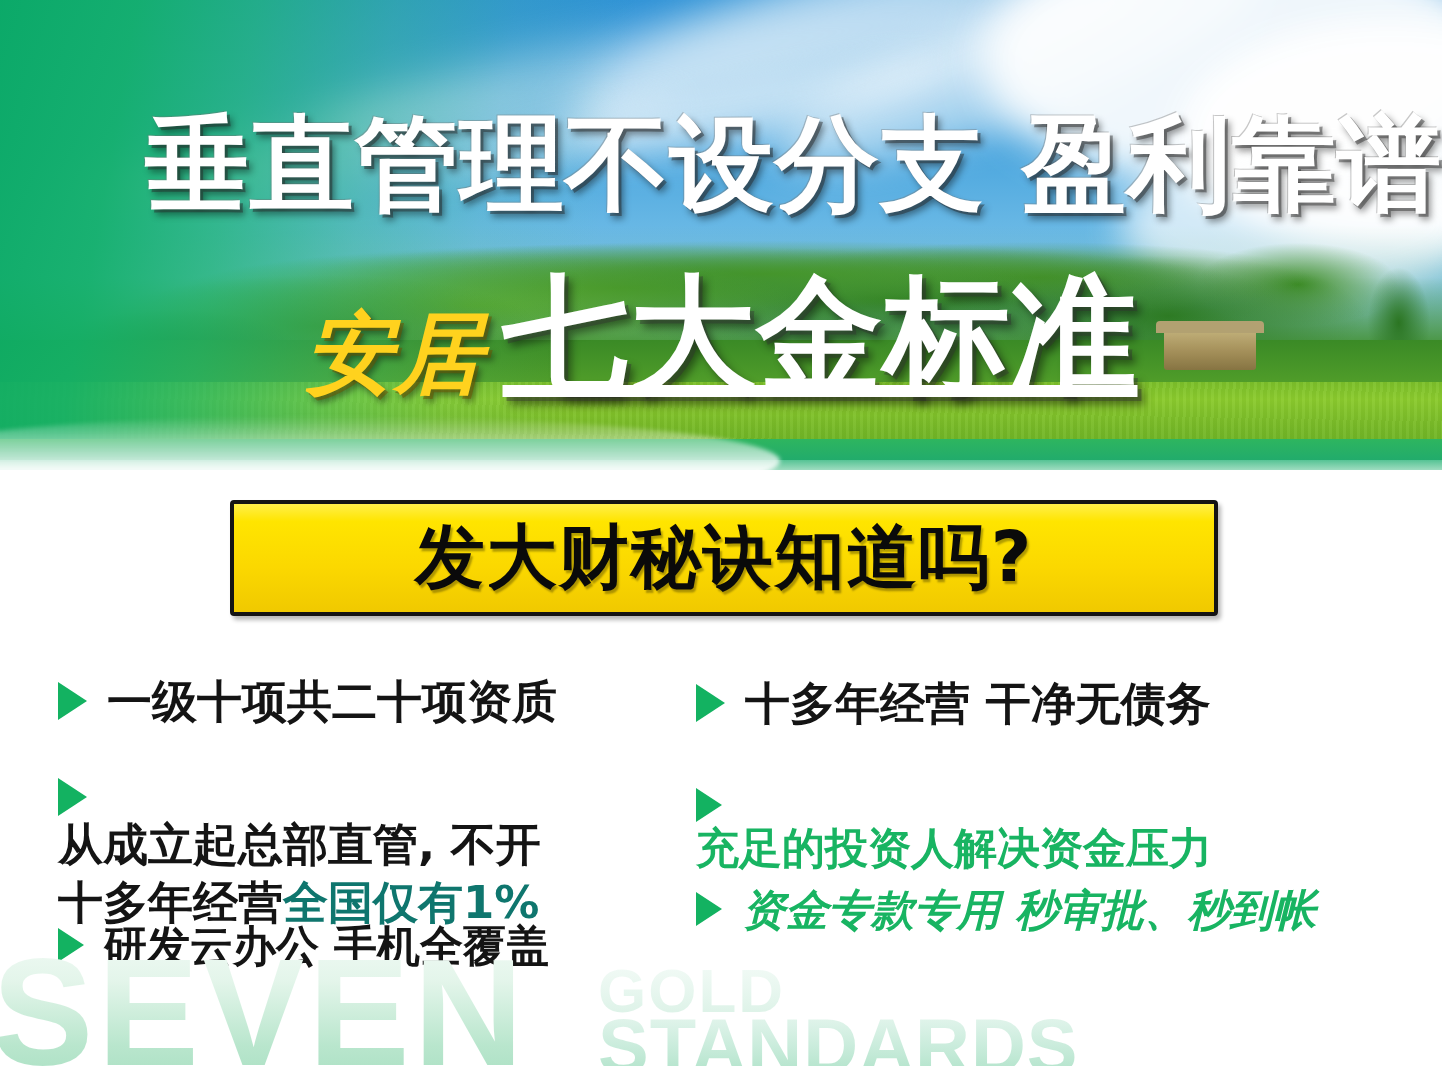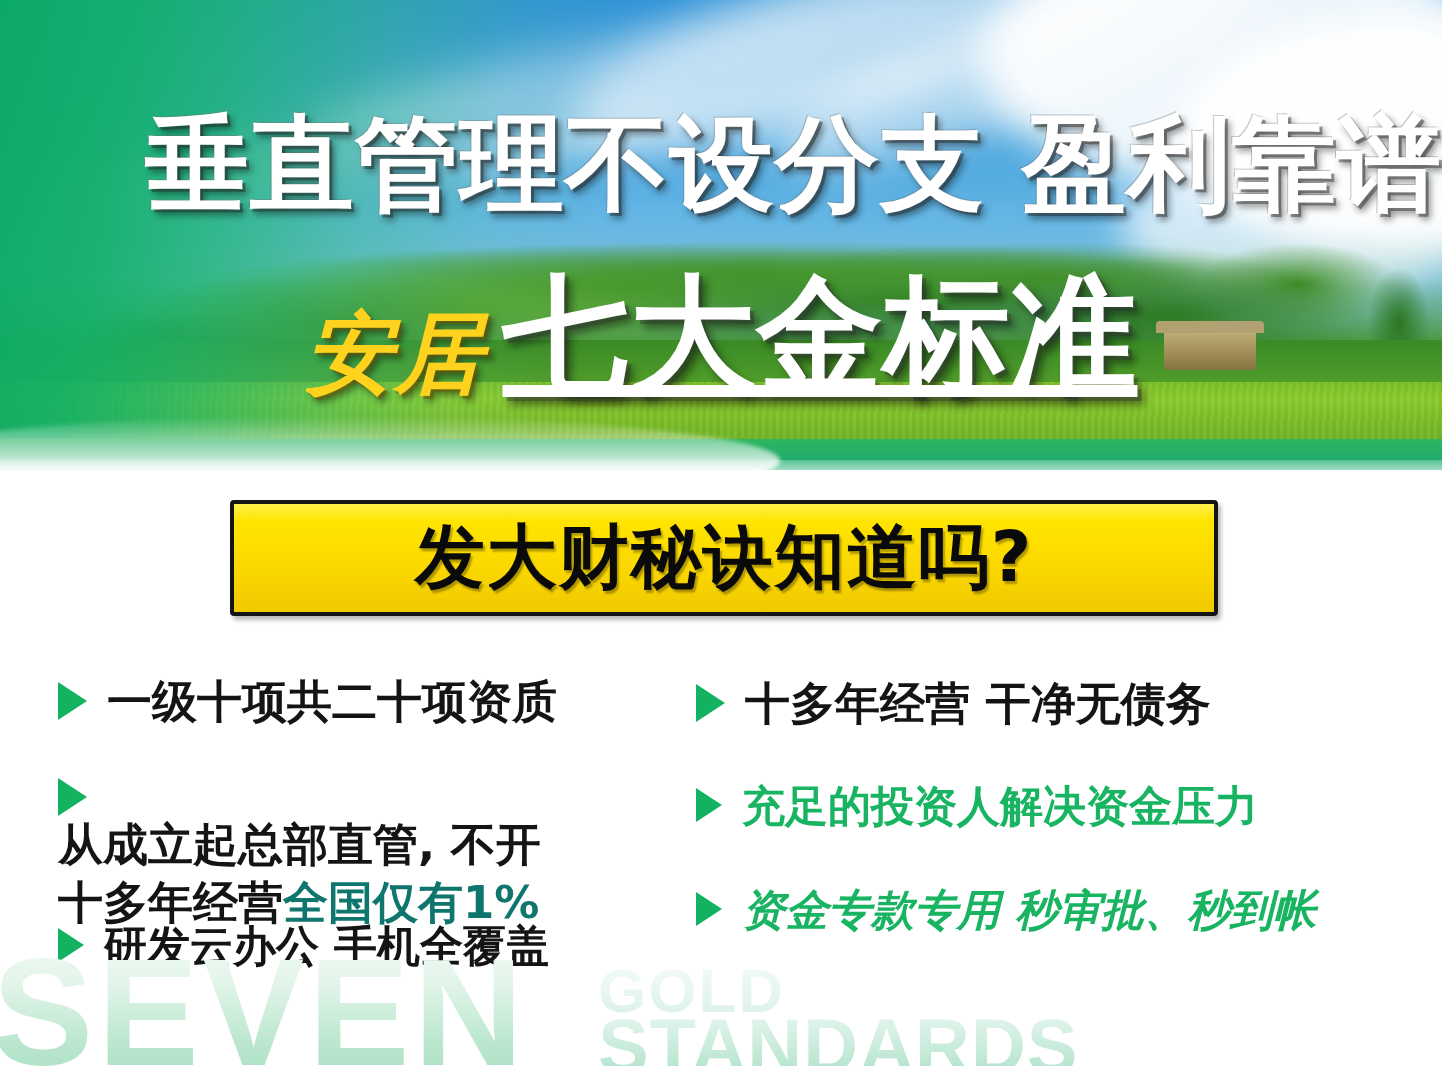--- a/index.html
+++ b/index.html
@@ -191,21 +191,21 @@
   .lb1 .tri { margin-top:8px; }
   .lb2 { position:absolute; left:0;  top:108px;flex-direction:column; }
   .lb2 .tri { margin-top:8px; }
   .lb2 .btext { white-space:normal; width:520px; line-height:1.28; }
   .lb3 { position:absolute; left:0;  top:258px; }
   .lb3 .tri { margin-top:8px; }
   .lb3 .btext { font-size: 43px; }
 
   .rb1 { position:absolute; left:0; top:14px; }
   .rb1 .tri { margin-top:8px; }
-  .rb2 { position:absolute; left:0; top:118px; }
+  .rb2 { position:absolute; left:0; top:118px;flex-direction:column; }
   .rb2 .tri { margin-top:8px; }
   .rb2 .btext { font-size:43px; }
   .rb3 { position:absolute; left:0; top:222px; }
   .rb3 .tri { margin-top:8px; }
   .rb3 .btext { font-size:43px;font-style:italic; }
 
   
   .watermark {
     position:absolute; left:0; bottom:-8px; width:1100px; height:130px;
     pointer-events:none; user-select:none; z-index:0;

